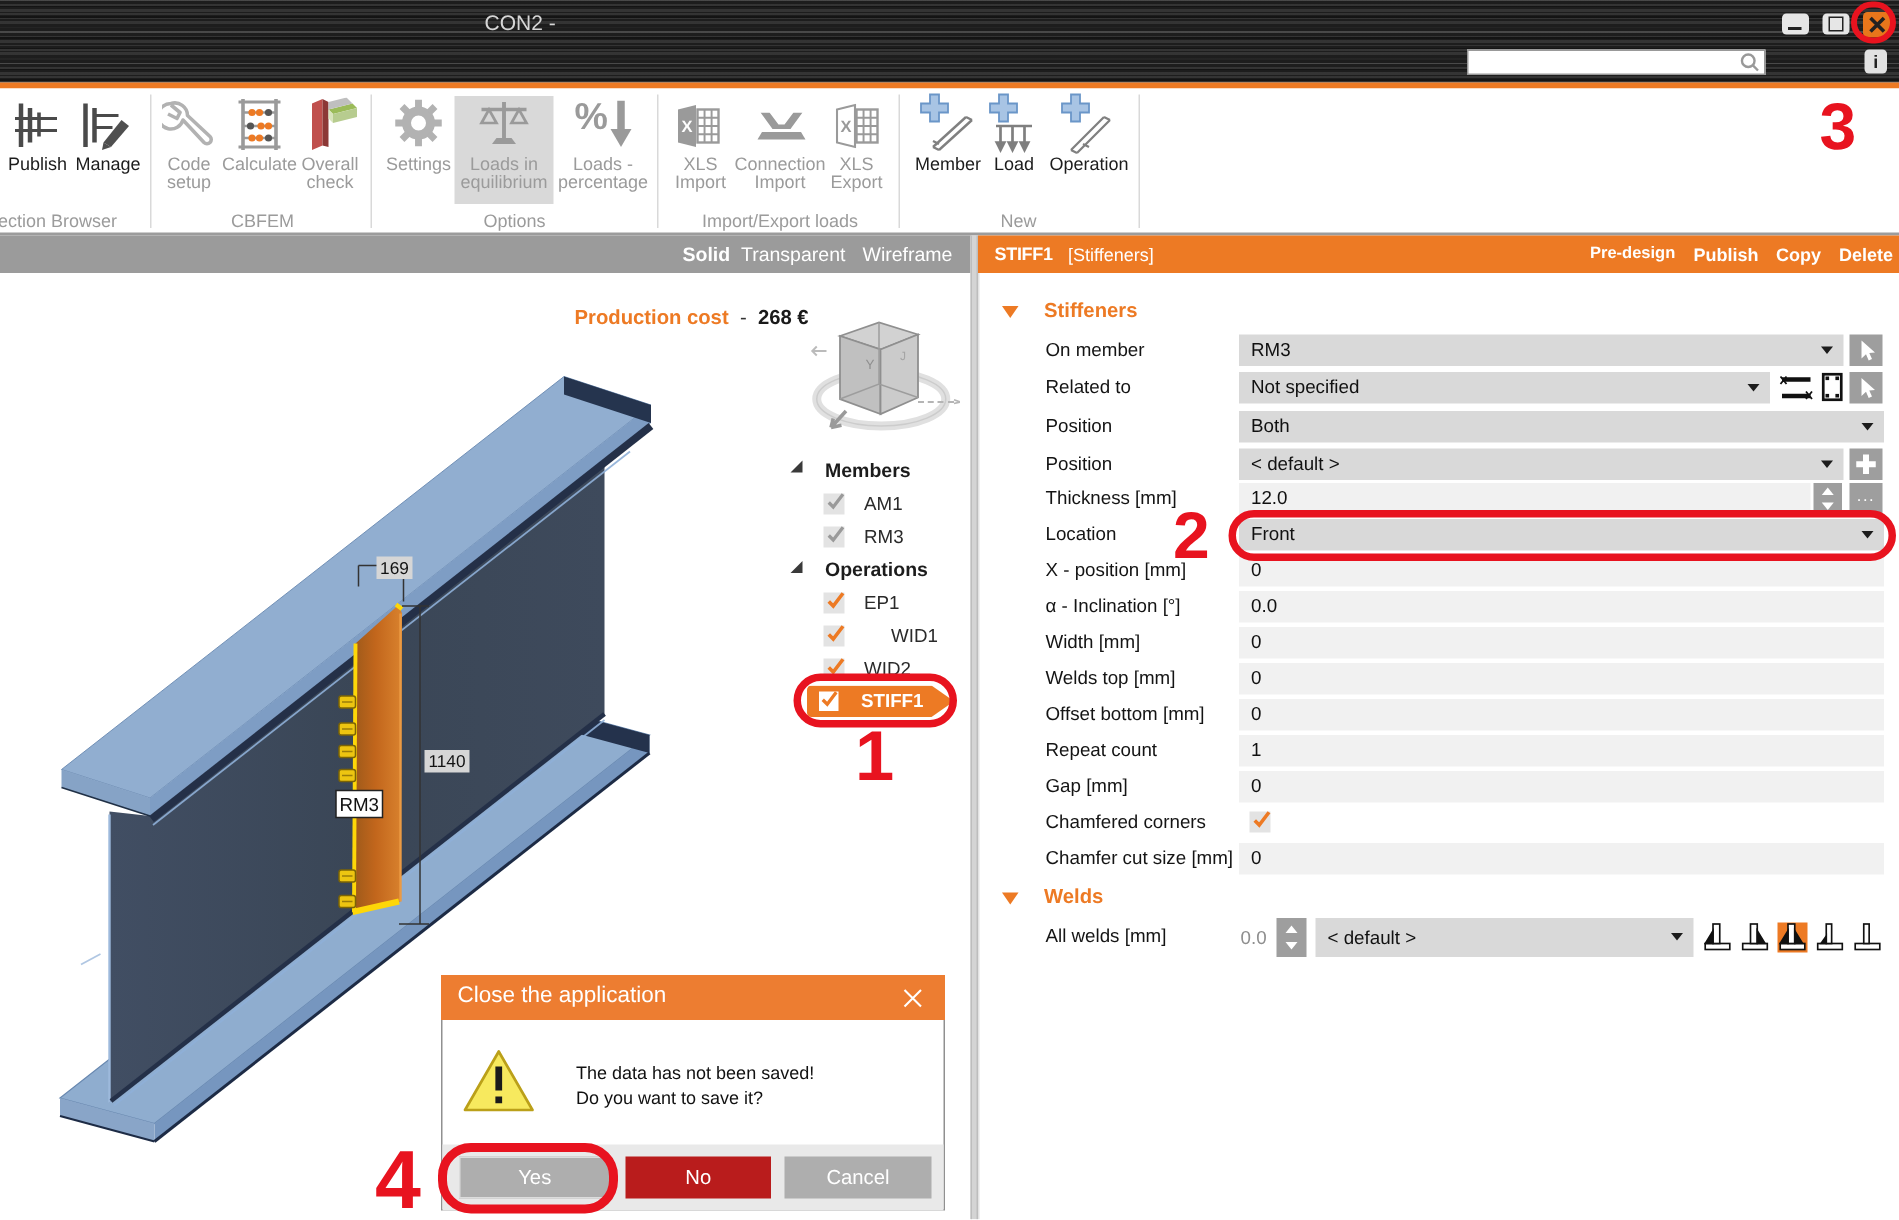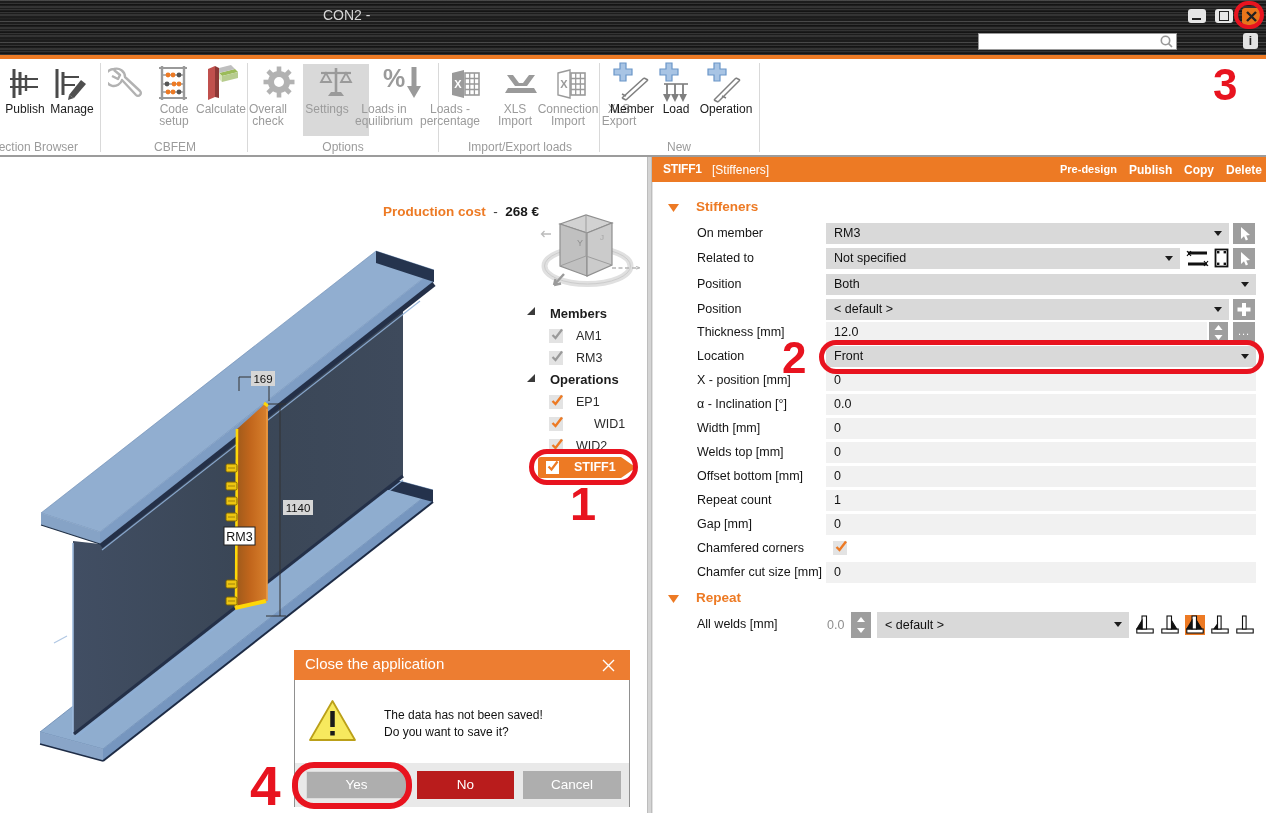--- a/index.html
+++ b/index.html
@@ -12,21 +12,21 @@
   repeating-linear-gradient(180deg, rgba(255,255,255,.10) 0 1px, rgba(0,0,0,0) 1px 4px, rgba(0,0,0,.30) 4px 5px, rgba(0,0,0,0) 5px 7px),
   repeating-linear-gradient(180deg, rgba(120,120,120,.25) 0 1px, rgba(0,0,0,0) 1px 3px),
   #1d1d1d;}
 #orangestrip{left:0;top:55px;width:1266px;height:4px;background:#ED7A24;}
 .winbtn{border-radius:3px;}
 
 #ribbon{left:0;top:59px;width:1266px;height:96px;background:#fff;}
 #ribbonline{left:0;top:155px;width:1266px;height:2px;background:#9c9c9c;}
 .rsep{position:absolute;top:4px;width:1px;height:89px;background:#d9d9d9;}
 .ritem{position:absolute;text-align:center;font-size:12px;line-height:12px;color:#1c1c1c;}
-.ritem.dis{color:#9b9b9b;padding-left:48px;}
+.ritem.dis{color:#9b9b9b;}
 .rgroup{position:absolute;top:81px;font-size:12px;color:#9b9b9b;text-align:center;}
 
 #viewbar{left:0;top:157px;width:647px;height:25px;background:#9b9b9b;color:#fff;font-size:13px;}
 #splitter{left:647px;top:157px;width:5px;height:656px;background:#d4d4d4;border-left:1px solid #bdbdbd;border-right:1px solid #bdbdbd;box-sizing:border-box;}
 
 .titem{position:absolute;font-size:12.5px;color:#2a2a2a;}
 .thead{position:absolute;font-size:13px;font-weight:bold;color:#1c1c1c;}
 .cb{position:absolute;width:14px;height:14px;background:#e3e3e3;}
 
 #panel{left:652px;top:182px;width:614px;height:631px;background:#fff;border-left:1px solid #e2e2e2;}
@@ -202,20 +202,25 @@
  </svg>
 
  <div class="rgroup" style="left:-31px;width:110px;">Connection Browser</div>
  <div class="rgroup" style="left:130px;width:90px;">CBFEM</div>
  <div class="rgroup" style="left:298px;width:90px;">Options</div>
  <div class="rgroup" style="left:455px;width:130px;">Import/Export loads</div>
  <div class="rgroup" style="left:634px;width:90px;">New</div>
 </div>
 <div class="abs" id="ribbonline"></div>
 
+<div class="abs" id="viewbar">
+ <span class="abs" style="left:455px;top:5px;font-weight:bold;">Solid</span>
+ <span class="abs" style="left:494px;top:5px;">Transparent</span>
+ <span class="abs" style="left:575px;top:5px;">Wireframe</span>
+</div>
 <div class="abs" id="splitter"></div>
 
 <svg class="abs" style="left:0;top:0;" width="647" height="813" viewBox="0 0 647 813">
  <defs>
   <linearGradient id="webg" x1="0" y1="0" x2="1" y2="0">
    <stop offset="0" stop-color="#414e63"></stop>
           <stop offset="0.5" stop-color="#3a4656"></stop>
           <stop offset="1" stop-color="#3e4a5c"></stop>
   </linearGradient>
   <linearGradient id="stif" x1="0" y1="0" x2="1" y2="0">
@@ -424,21 +429,21 @@
 <div class="cb" style="left:833px;top:541px;"></div>
 <svg class="abs" style="left:833px;top:538px;" width="16" height="16">
       <path d="M3.5 9 L6.5 12 L13 3.5" stroke="#ED7A24" stroke-width="2.4" fill="none"></path>
     </svg>
 <div class="plabel" style="top:562px;">Chamfer cut size [mm]</div>
 <div class="fld" style="top:562px;">0</div>
 
 <svg class="abs" style="left:667px;top:594px;" width="13" height="10">
       <polygon points="1,1 12,1 6.5,9" fill="#ED7A24"></polygon>
     </svg>
-<div class="abs" style="left:696px;top:590px;font-size:13.5px;font-weight:bold;color:#ED7A24;">Repeat</div>
+<div class="abs" style="left:696px;top:590px;font-size:13.5px;font-weight:bold;color:#ED7A24;">Welds</div>
 <div class="plabel" style="top:614px;">All welds [mm]</div>
 <div class="abs" style="left:827px;top:618px;font-size:12.5px;color:#8f8f8f;">0.0</div>
 <div class="gbtn" style="left:851px;top:612px;width:20px;height:26px;"><svg width="20" height="26">
         <path d="M10 5 L14 10 H6 Z" fill="#fff"></path>
         <path d="M10 21 L14 16 H6 Z" fill="#fff"></path>
       </svg></div>
 <div class="dd" style="left:877px;top:612px;width:252px;height:26px;line-height:26px;">&lt; default &gt;<i class="tri" style="top:10px;"></i></div>
 <div class="abs" style="left:1184.5px;top:614.5px;width:20.5px;height:20.5px;background:#ED7A24;"></div>
 <svg class="abs" style="left:1136px;top:615px;" width="120" height="20" viewBox="0 0 120 20">
  <g stroke="#111" stroke-width="1.1" fill="#fff">

